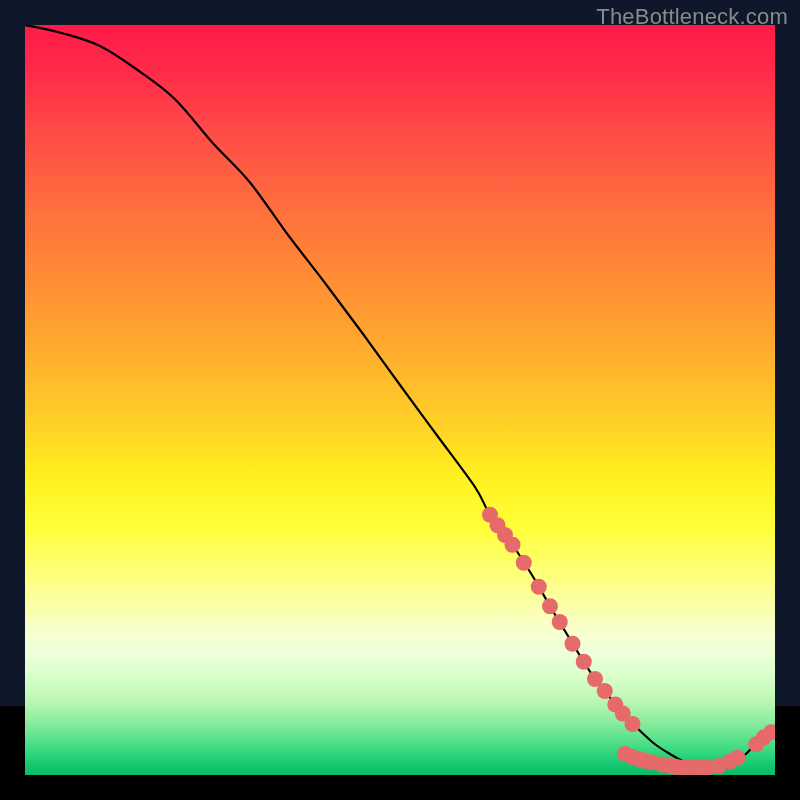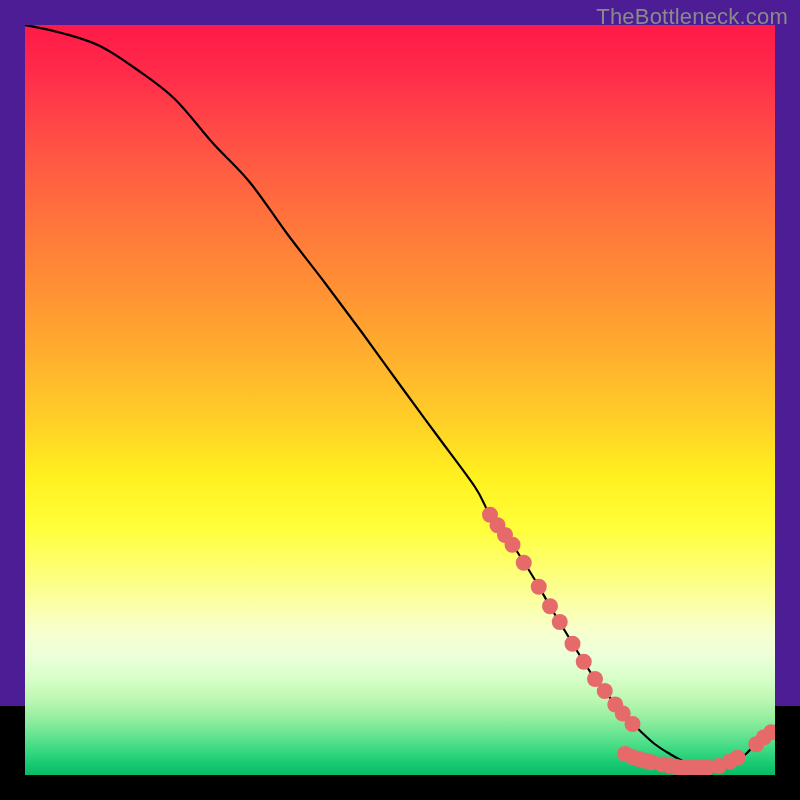--- a/index.html
+++ b/index.html
@@ -8,21 +8,21 @@
     width: 800px;
     height: 800px;
     background: #000;
     overflow: hidden;
     font-family: Arial, Helvetica, sans-serif;
   }
   .frame {
     position: relative;
     width: 800px;
     height: 706px;
-    background: #4c1d95;
+    background: #0f172a;
   }
   .plot {
     position: absolute;
     left: 25px;
     top: 25px;
     width: 750px;
     height: 750px;
     
     background: linear-gradient(
       to bottom,

